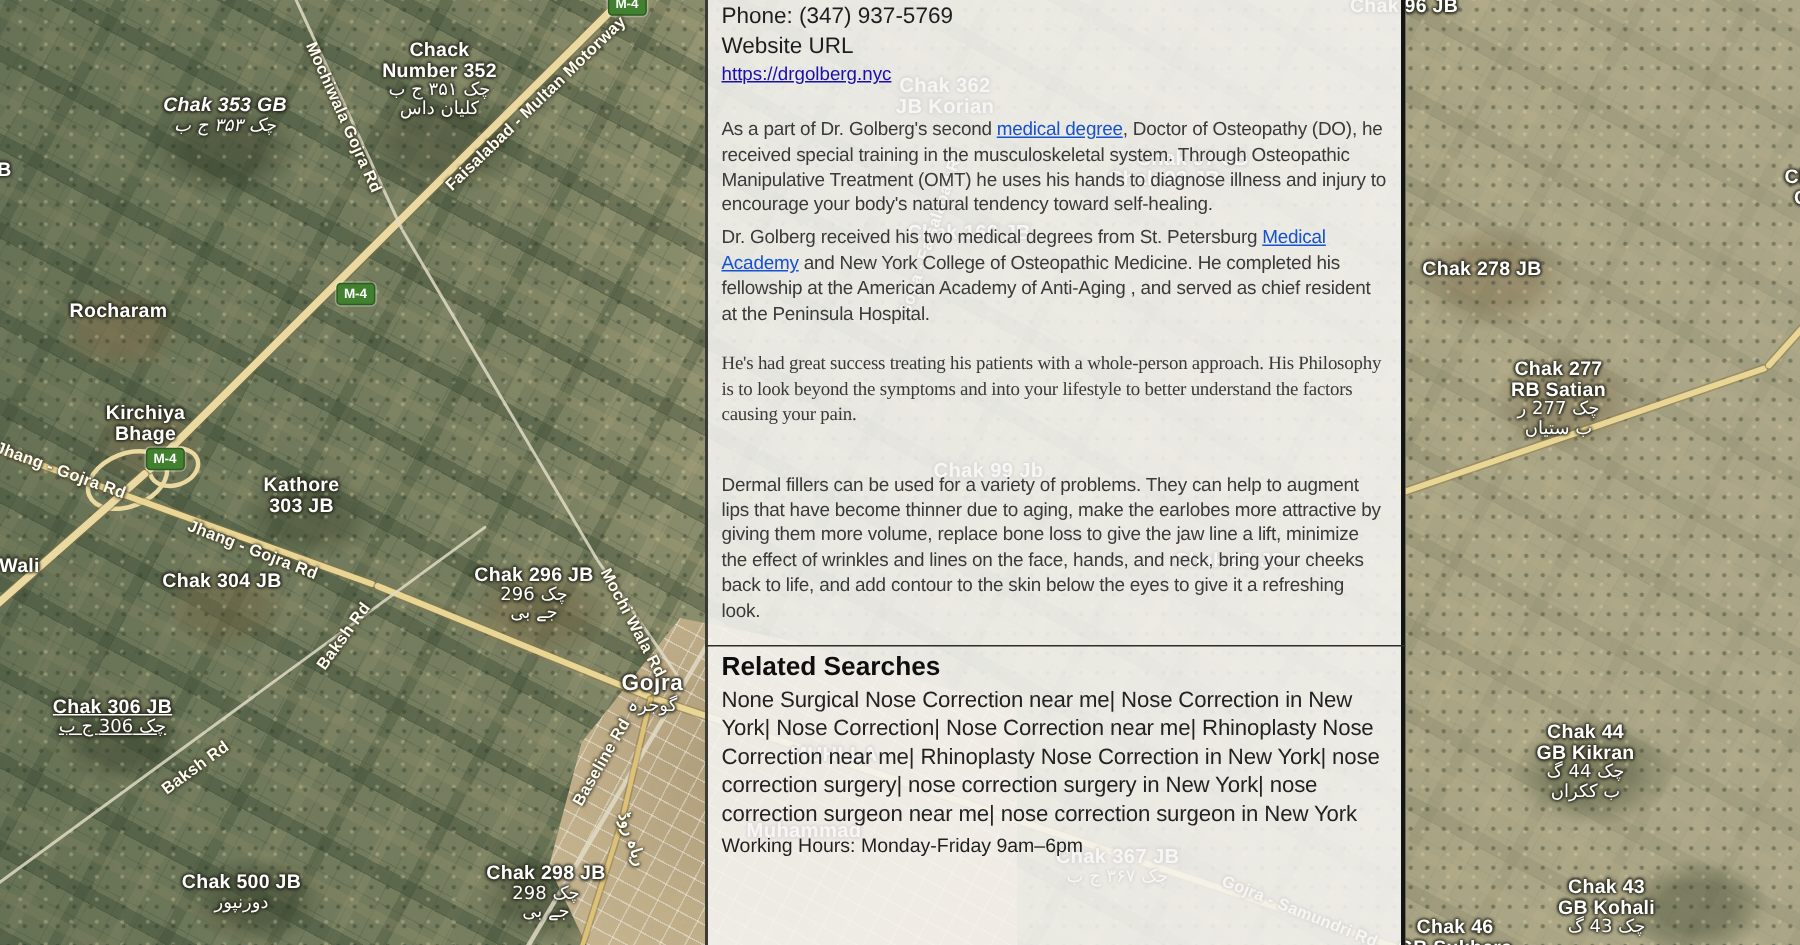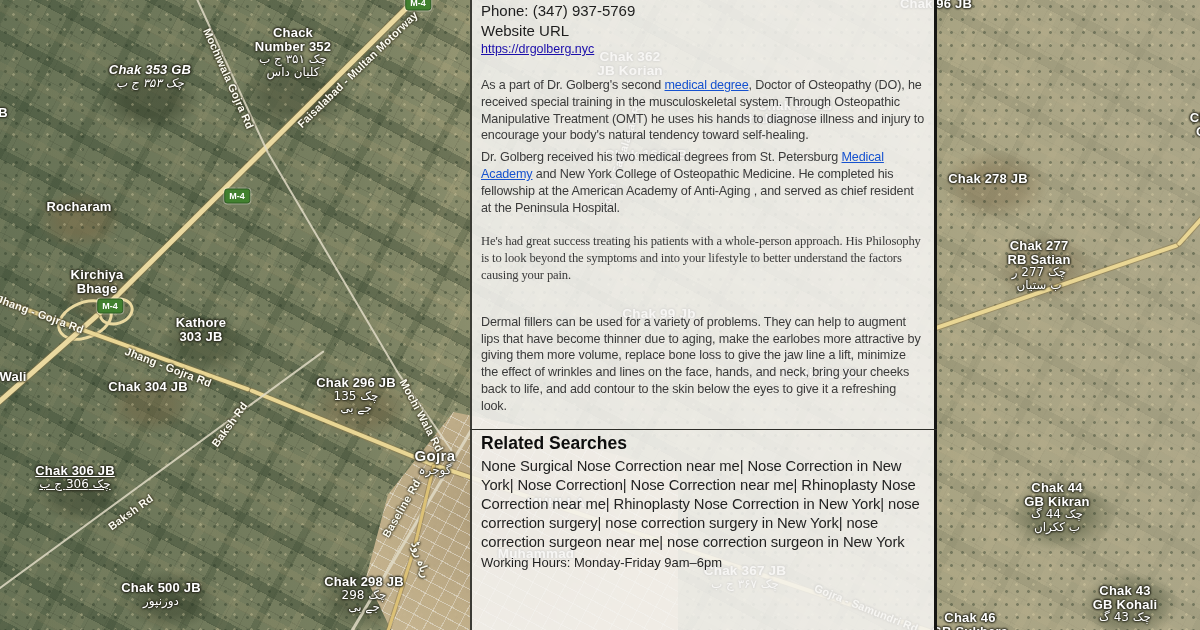--- a/index.html
+++ b/index.html
@@ -143,21 +143,21 @@
         <div class="lbl lbl-place" style="left: 75px; top: 464px; transform: translateX(-50%); text-decoration: underline;">
           <div>Chak 306 JB</div>
           <div class="urdu">چک 306 ج ب</div>
         </div>
         <div class="lbl lbl-place" style="left: 161px; top: 581px; transform: translateX(-50%);">
           <div>Chak 500 JB</div>
           <div class="urdu">دورنپور</div>
         </div>
         <div class="lbl lbl-place" style="left: 356px; top: 376px; transform: translateX(-50%);">
           <div>Chak 296 JB</div>
-          <div class="urdu">چک 135</div>
+          <div class="urdu">چک 296</div>
           <div class="urdu">جے بی</div>
         </div>
         <div class="lbl lbl-place" style="left: 364px; top: 575px; transform: translateX(-50%);">
           <div>Chak 298 JB</div>
           <div class="urdu">چک 298</div>
           <div class="urdu">جے بی</div>
         </div>
         <div class="lbl lbl-town" style="left: 435px; top: 448px; transform: translateX(-50%);">
           <div>Gojra</div>
           <div class="urdu">گوجرہ</div>
@@ -176,21 +176,21 @@
           <div>RB Satian</div>
           <div class="urdu">چک 277 ر</div>
           <div class="urdu">ب ستیاں</div>
         </div>
         <div class="lbl lbl-place" style="left: 1057px; top: 481px; transform: translateX(-50%);">
           <div>Chak 44</div>
           <div>GB Kikran</div>
           <div class="urdu">چک 44 گ</div>
           <div class="urdu">ب ککراں</div>
         </div>
-        <div class="lbl lbl-place" style="left: 1125px; top: 584px; transform: translateX(-50%);">
+        <div class="lbl lbl-place" style="left: 1071px; top: 584px; transform: translateX(-50%);">
           <div>Chak 43</div>
           <div>GB Kohali</div>
           <div class="urdu">چک 43 گ</div>
         </div>
         <div class="lbl lbl-place" style="left: 970px; top: 611px; transform: translateX(-50%);">
           <div>Chak 46</div>
           <div>GB Sukhera</div>
         </div>
         <div class="lbl lbl-place" style="left: 1206px; top: 111px; transform: translateX(-50%);">
           <div>Chak</div>

